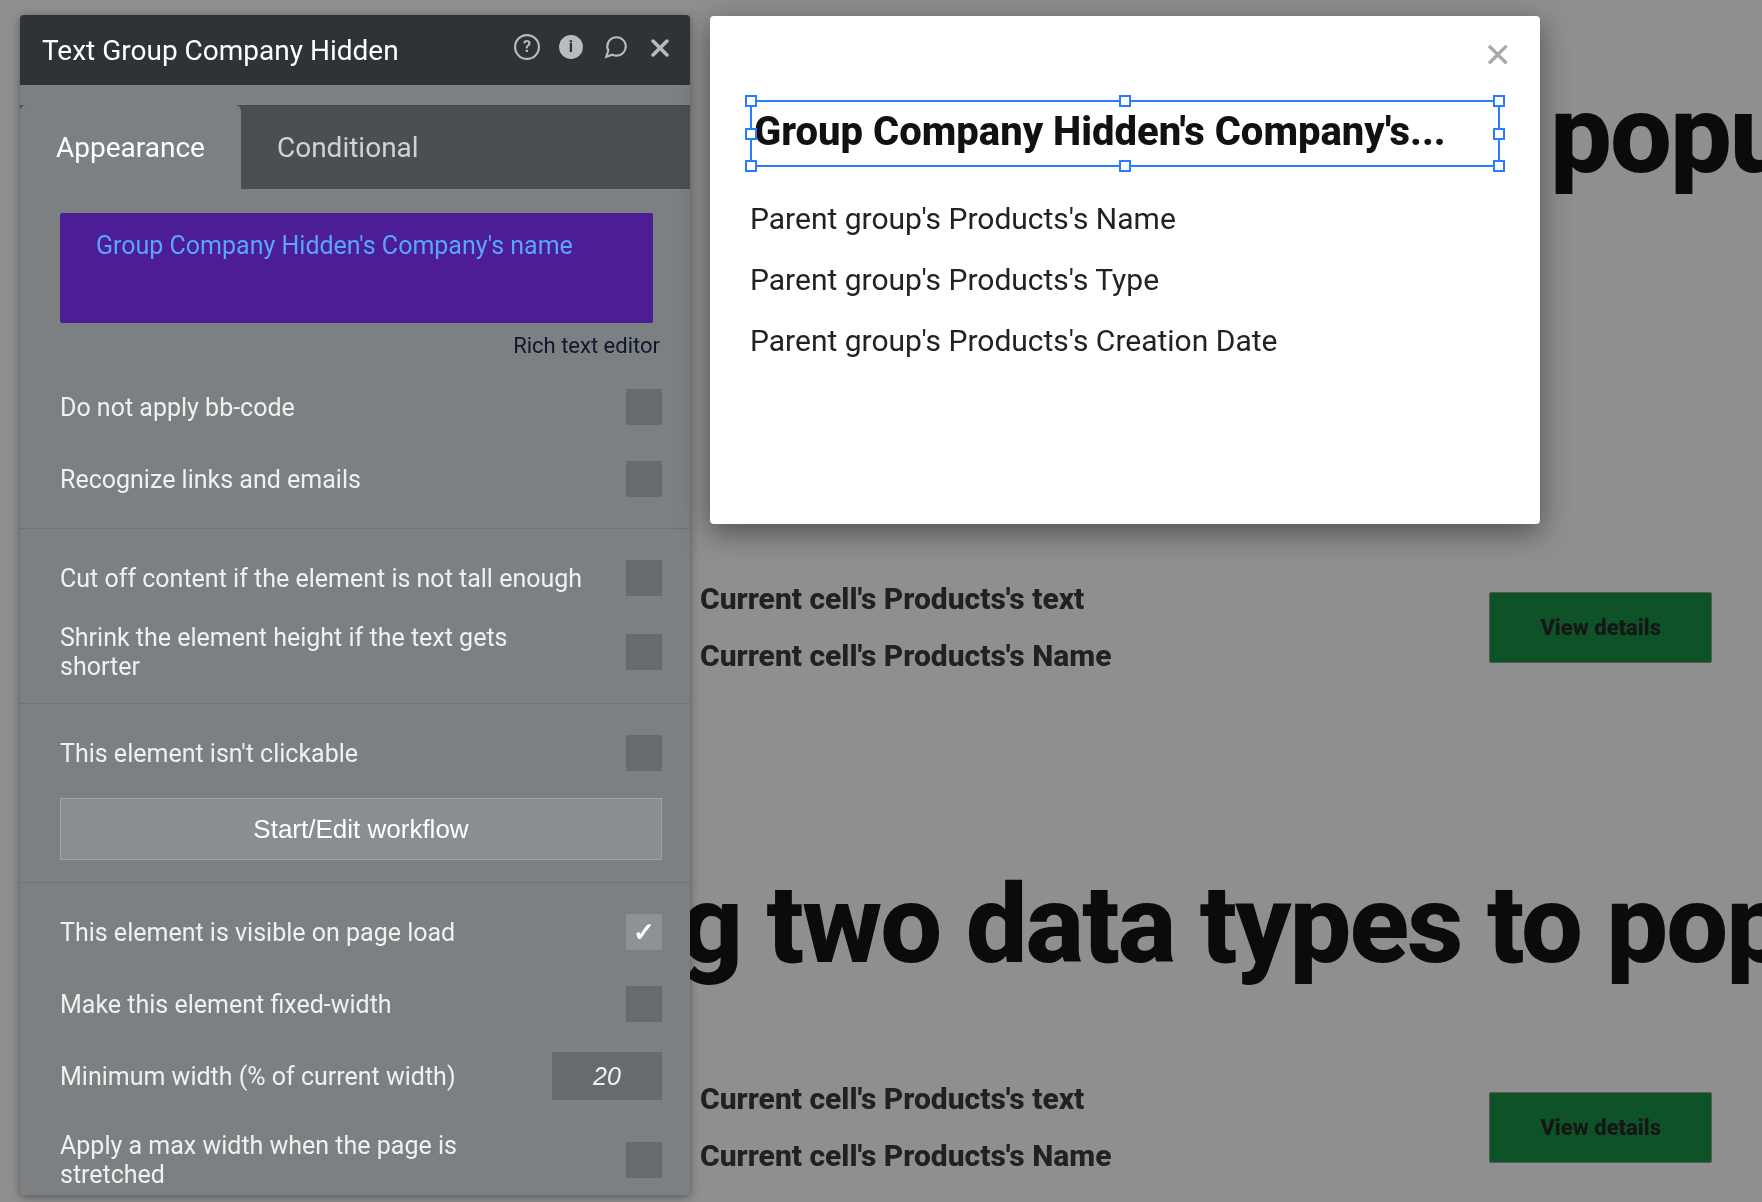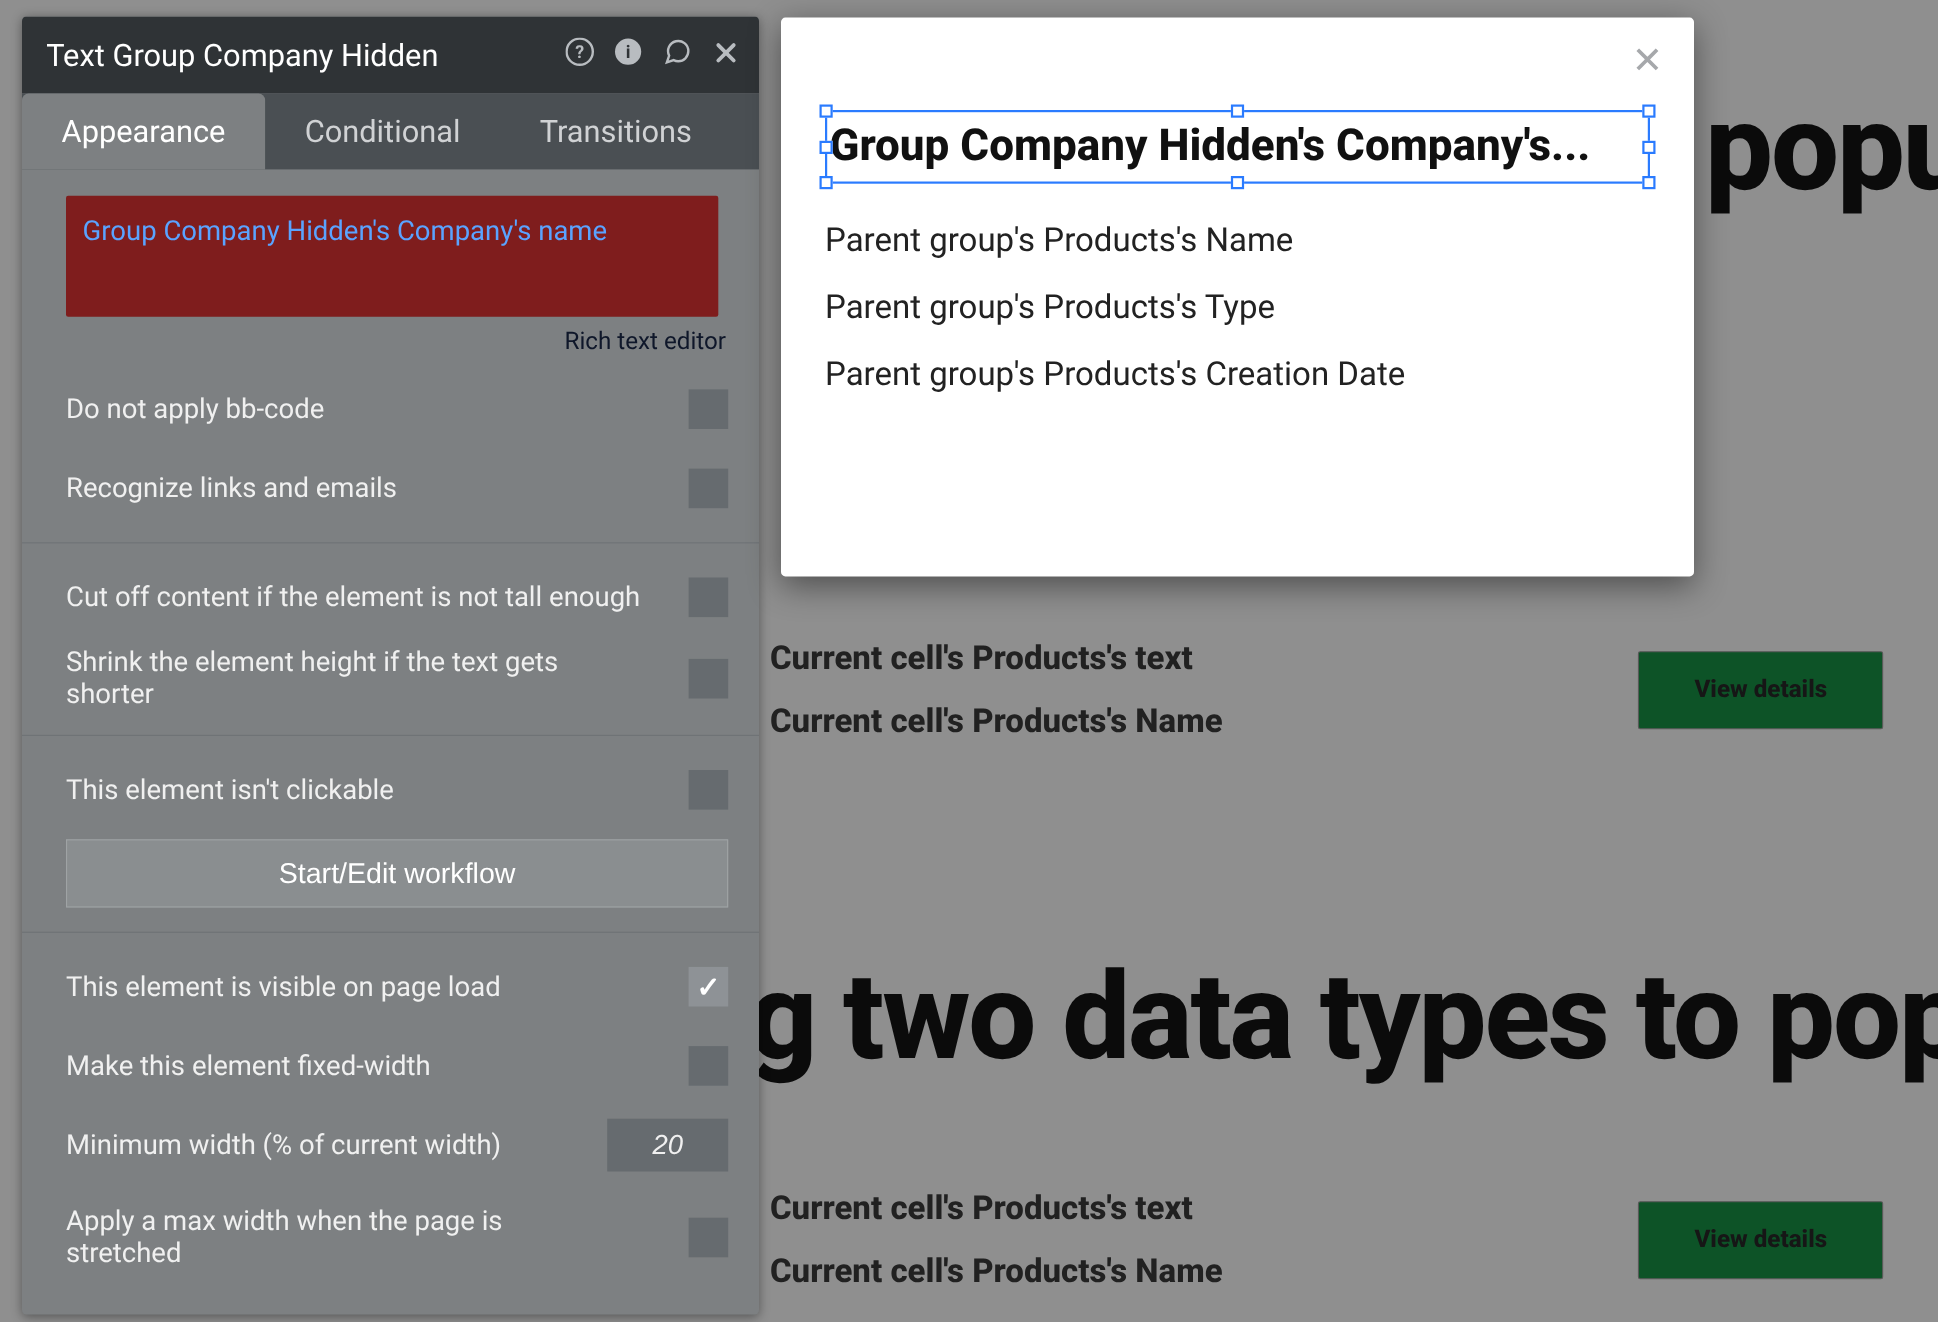--- a/index.html
+++ b/index.html
@@ -53,43 +53,44 @@
   .inspector-title {
     flex: 1;
     font-size: 28px;
     color: #fff;
     font-weight: 400;
   }
   .header-icons { display:flex; gap:18px; color:#b8bcc0; font-size:28px; align-items:center;}
   .header-icons span { cursor:pointer; }
   .tabs {
     background: #4a4f53;
-    height: 69px;
+    height: 84px;
     display:flex;
     align-items:stretch;
+    margin-top:20px;
   }
   .tab {
     flex:0 0 auto;
     padding: 0 36px;
     display:flex; align-items:center;
     color:#d0d2d4;
     font-size:28px;
     cursor:pointer;
   }
   .tab.active {
     background:#7d8082;
     color:#fff;
     border-top-left-radius:6px; border-top-right-radius:6px;
   }
   .panel-body { padding: 0 0 0 0; }
   .expr-box {
     margin: 24px 37px 0 40px;
-    background:#7f1d1d;
+    background:#4c1d95;
     border-radius:2px;
-    padding: 18px 15px;
+    padding: 18px 36px;
     height: 110px;
     display:flex; align-items:flex-start;
   }
   .expr-text { color:#5aa3ff; font-size:25px; }
   .rich-link {
     text-align:right;
     margin: 10px 30px 0 0;
     color:#0f172a;
     font-size:22px;
   }
@@ -209,21 +210,20 @@
             <line x1="5" y1="5" x2="19" y2="19"></line>
             <line x1="19" y1="5" x2="5" y2="19"></line>
           </svg>
       </span>
     </div>
   </div>
 
   <div class="tabs">
     <div class="tab active">Appearance</div>
     <div class="tab">Conditional</div>
-    <div class="tab">Transitions</div>
   </div>
 
   <div class="panel-body">
     <div class="expr-box">
       <span class="expr-text">Group Company Hidden's Company's name</span>
     </div>
     <div class="rich-link">Rich text editor</div>
 
     <div class="section">
       <div class="row">

